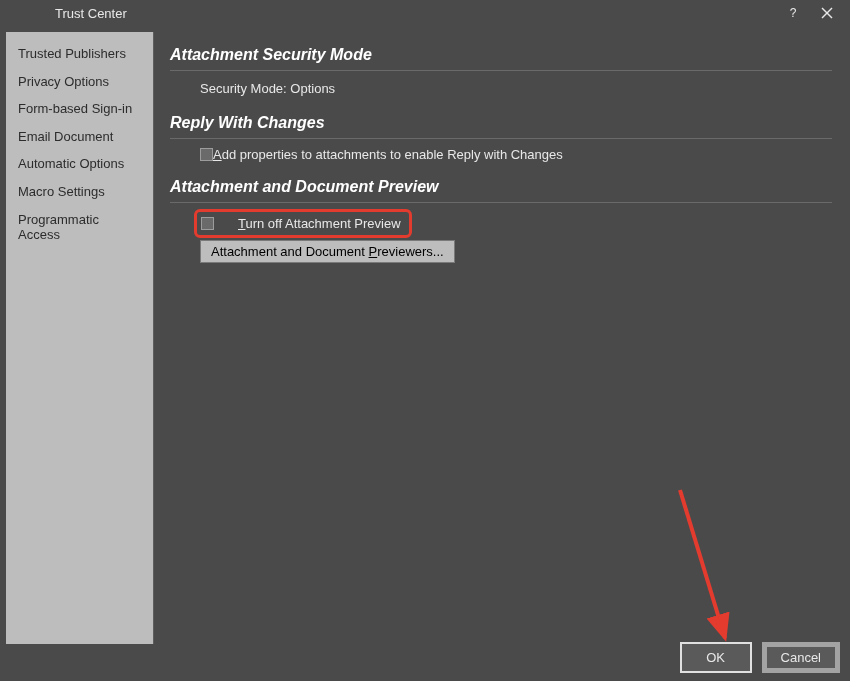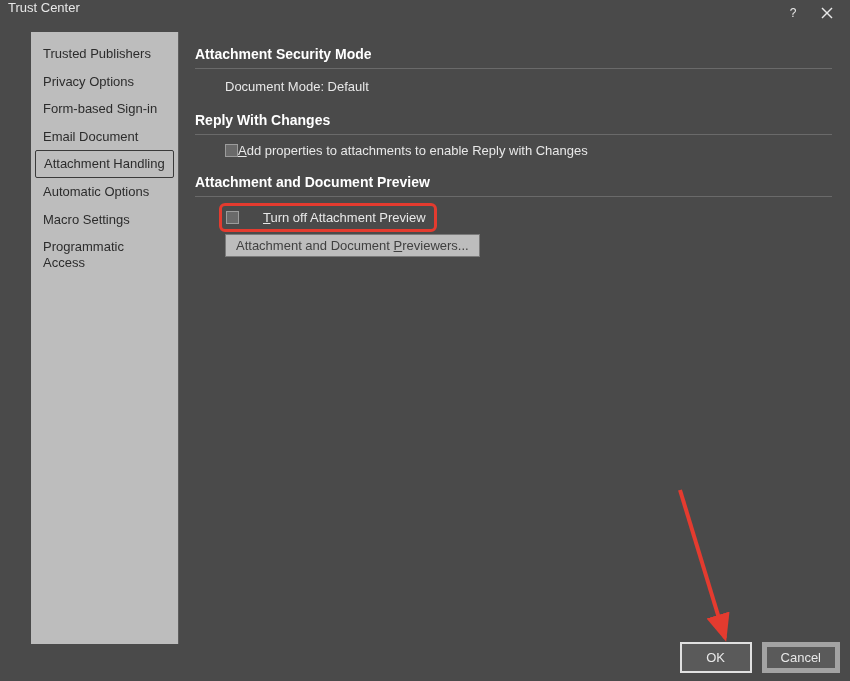--- a/index.html
+++ b/index.html
@@ -13,22 +13,24 @@
       height: 681px;
       background: #4a4a4a;
       color: #e8e8e8;
       font-size: 13px;
       overflow: hidden;
       position: relative;
     }
     .titlebar {
       height: 26px;
       display: flex;
+      align-items: center;
       padding: 0 8px;
       color: #e8e8e8;
+      margin-left: 47px;
     }
     .titlebar .title {
       flex: 1;
       font-size: 13px;
     }
     .titlebar .tbtn {
       width: 30px;
       height: 26px;
       display: flex;
       align-items: center;
@@ -44,21 +46,20 @@
     .content-area {
       display: flex;
       padding: 6px 6px 0 6px;
       height: 618px;
     }
     .sidebar {
       width: 148px;
       background: #bdbdbd;
       padding: 8px 0;
       border-right: 1px solid #5e5e5e;
-      margin-left: 25px;
     }
     .sidebar .item {
       padding: 6px 12px;
       color: #2c2c2c;
       font-size: 13px;
       cursor: pointer;
       line-height: 1.2;
     }
     .sidebar .item.sel {
       border: 1px solid #3a3a3a;
@@ -66,25 +67,26 @@
       margin: 0 4px;
       padding: 5px 8px;
     }
     .panel {
       flex: 1;
       padding: 12px 12px 12px 16px;
       color: #e8e8e8;
     }
     .section-title {
       font-weight: 600;
-      font-size: 14px;
+      font-size: 16px;
       color: #fff;
       margin-top: 8px;
       border-bottom: 1px solid #6a6a6a;
       padding-bottom: 6px;
+      font-style: italic;
     }
     .section-title.first { margin-top: 2px; }
     .indent-row {
       padding: 10px 0 10px 30px;
       font-size: 13px;
     }
     .cb-row {
       display: flex;
       align-items: center;
       gap: 0;
@@ -94,21 +96,21 @@
       width: 13px;
       height: 13px;
       border: 1px solid #9c9c9c;
       background: #6a6a6a;
       flex-shrink: 0;
     }
     .underline-letter { text-decoration: underline; }
     .small-btn {
       display: inline-block;
       background: #bdbdbd;
-      color: #404040;
+      color: #000000;
       border: 1px solid #7a7a7a;
       padding: 3px 10px;
       font-size: 13px;
       margin-left: 30px;
       margin-top: 2px;
       cursor: pointer;
     }
     .highlight-box {
       border: 3px solid #e43b2f;
       border-radius: 6px;
@@ -159,29 +161,28 @@
     </svg>
   </div>
 </div>
 
 <div class="content-area">
   <div class="sidebar">
     <div class="item">Trusted Publishers</div>
     <div class="item">Privacy Options</div>
     <div class="item">Form-based Sign-in</div>
     <div class="item">Email Document</div>
-    <div class="item sel">Attachment Handling</div>
     <div class="item">Automatic Options</div>
     <div class="item">Macro Settings</div>
     <div class="item">Programmatic Access</div>
   </div>
 
   <div class="panel">
     <div class="section-title first">Attachment Security Mode</div>
-    <div class="indent-row">Document Mode: Default</div>
+    <div class="indent-row">Security Mode: Options</div>
 
     <div class="section-title">Reply With Changes</div>
     <div class="cb-row">
       <div class="cb"></div>
       <span><span class="underline-letter">A</span><span>dd properties to attachments to enable Reply with Changes</span></span>
     </div>
 
     <div class="section-title">Attachment and Document Preview</div>
 
     <div class="highlight-box">

